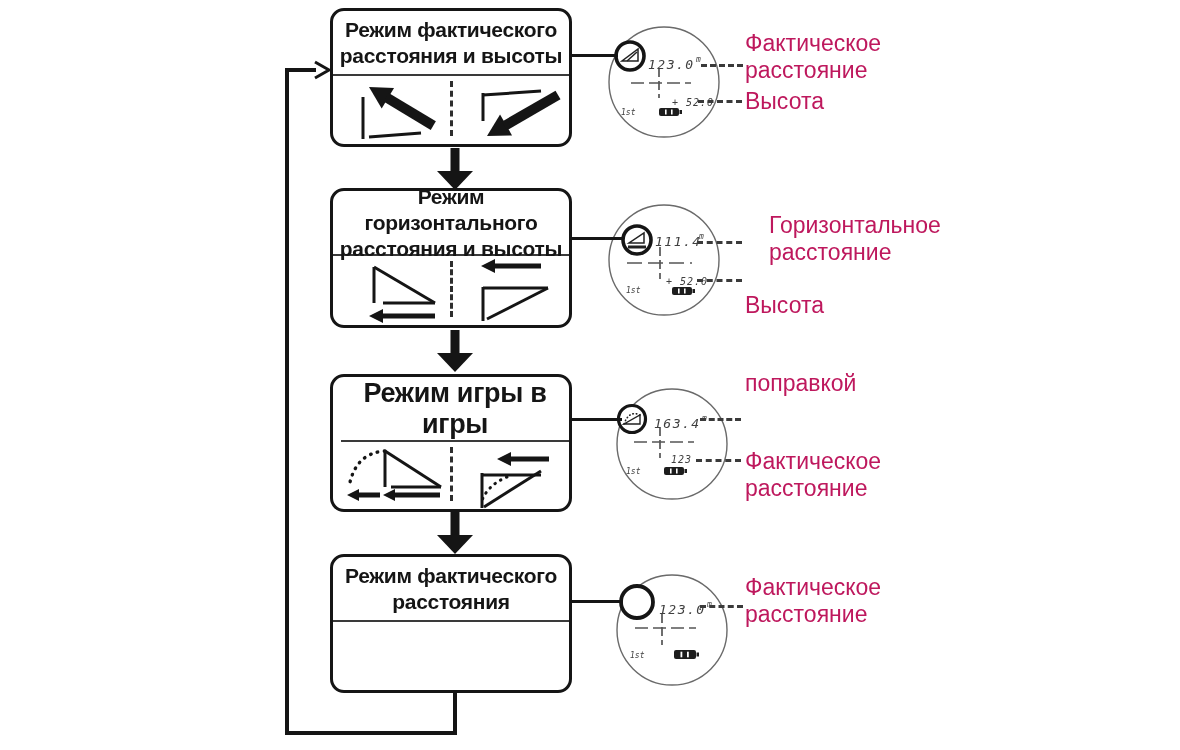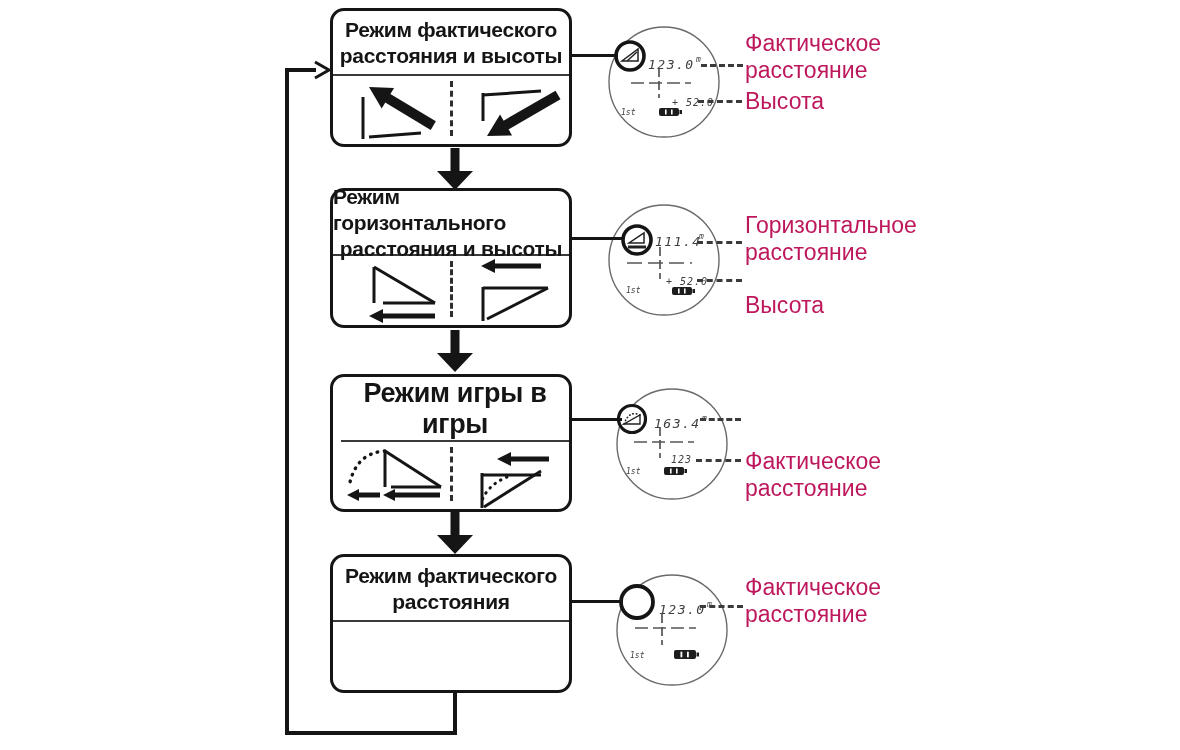--- a/index.html
+++ b/index.html
@@ -3,21 +3,21 @@
 <meta charset="utf-8">
 <style>
   html,body{margin:0;padding:0;background:#fff;}
   .canvas{position:relative;width:1180px;height:750px;background:#ffffff;overflow:hidden;
           font-family:"Liberation Sans", sans-serif;color:#151515;}
   .abs{position:absolute;}
   
   .mode-box{position:absolute;left:330px;width:242px;border:3px solid #151515;border-radius:14px;
             background:#fff;box-sizing:border-box;}
   .title-area{height:63px;border-bottom:2px solid #3a3a3a;display:flex;flex-direction:column;
-              align-items:center;justify-content:center;text-align:left;}
+              align-items:center;justify-content:center;text-align:center;}
   .title-line{font-weight:bold;font-size:21px;line-height:26px;letter-spacing:-0.3px;}
   .title-line.big{font-size:27px;line-height:31px;}
   .vdash{position:absolute;left:117px;top:70px;bottom:8px;border-left:3px dashed #2e2e2e;}
   
   .line{position:absolute;background:#151515;}
   .dashline{position:absolute;border-top:3px dashed #3a3a3a;height:0;}
   
   .callout{position:absolute;left:745px;font-size:23px;line-height:27px;color:#be185d;}
   
   .disp{position:absolute;}
@@ -220,28 +220,29 @@
   <div class="dashline" style="left:696px;top:459px;width:45px;"></div>
   <div class="dashline" style="left:700px;top:605px;width:43px;"></div>
 
   <div class="callout" style="top:30px;">
     <div>Фактическое</div>
     <div>расстояние</div>
   </div>
   <div class="callout" style="top:88px;">
     <div>Высота</div>
   </div>
-  <div class="callout" style="top:212px;">
+  <div class="callout" style="top:212px;margin-left:24px;">
     <div>Горизонтальное</div>
     <div>расстояние</div>
   </div>
   <div class="callout" style="top:292px;">
     <div>Высота</div>
   </div>
   <div class="callout" style="top:370px;">
+    <div>поправкой</div>
   </div>
   <div class="callout" style="top:448px;">
     <div>Фактическое</div>
     <div>расстояние</div>
   </div>
   <div class="callout" style="top:574px;">
     <div>Фактическое</div>
     <div>расстояние</div>
   </div>
 

